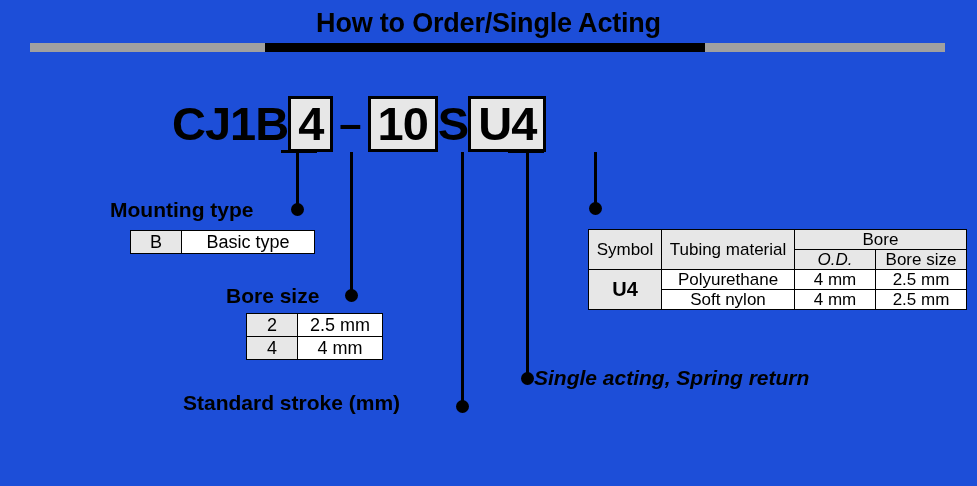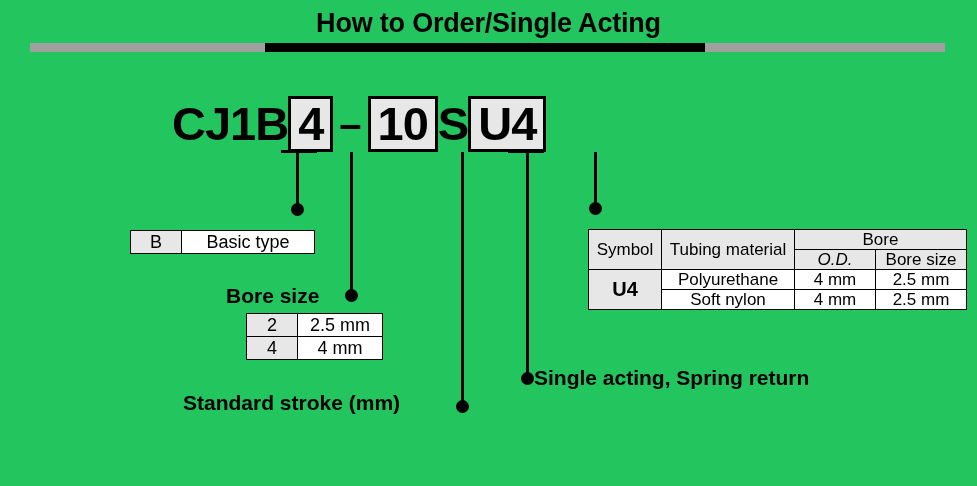--- a/index.html
+++ b/index.html
@@ -9,21 +9,21 @@
   }
   body {
     font-family: "Liberation Sans", sans-serif;
     color: #000000;
   }
   #page {
     position: relative;
     width: 977px;
     height: 486px;
     overflow: hidden;
-    background: #22c55e;
+    background: #1d4ed8;
   }
 
   
   .title-wrap {
     position: absolute;
     left: 0;
     top: 8px;
     width: 977px;
     text-align: center;
   }
@@ -188,20 +188,21 @@
 
   <div class="vline" style="left:461px; top:152px; height:252px;"></div>
   <div class="dot" style="left:456px; top:400px;"></div>
 
   <div class="vline" style="left:526px; top:152px; height:224px;"></div>
   <div class="dot" style="left:521px; top:372px;"></div>
 
   <div class="vline" style="left:594px; top:152px; height:54px;"></div>
   <div class="dot" style="left:589px; top:202px;"></div>
 
+  <div class="heading" style="left:110px; top:198px;">Mounting type</div>
   <table class="dtable" id="mounting-table" style="left:130px; top:230px;">
     <tbody>
       <tr>
         <td class="sym" style="width:38px;">B</td>
         <td class="leftal" style="width:120px;">Basic type</td>
       </tr>
     </tbody>
   </table>
 
   <div class="heading" style="left:226px; top:284px;">Bore size</div>
@@ -213,21 +214,21 @@
       </tr>
       <tr>
         <td class="sym">4</td>
         <td class="leftal">4 mm</td>
       </tr>
     </tbody>
   </table>
 
   <div class="heading" style="left:183px; top:391px;">Standard stroke (mm)</div>
 
-  <div class="heading" style="left:534px; top:366px;">Single acting, Spring return</div>
+  <div class="heading" style="left:534px; top:366px;font-style:italic;">Single acting, Spring return</div>
 
   <table class="dtable" id="tubing-table" style="left:588px; top:229px;padding-left:28px;">
     <thead>
       <tr>
         <th rowspan="2" style="width:62px;">Symbol</th>
         <th rowspan="2" style="width:122px;margin-top:34px;">Tubing material</th>
         <th colspan="2">Bore</th>
       </tr>
       <tr>
         <th style="width:70px;font-style:italic;">O.D.</th>

